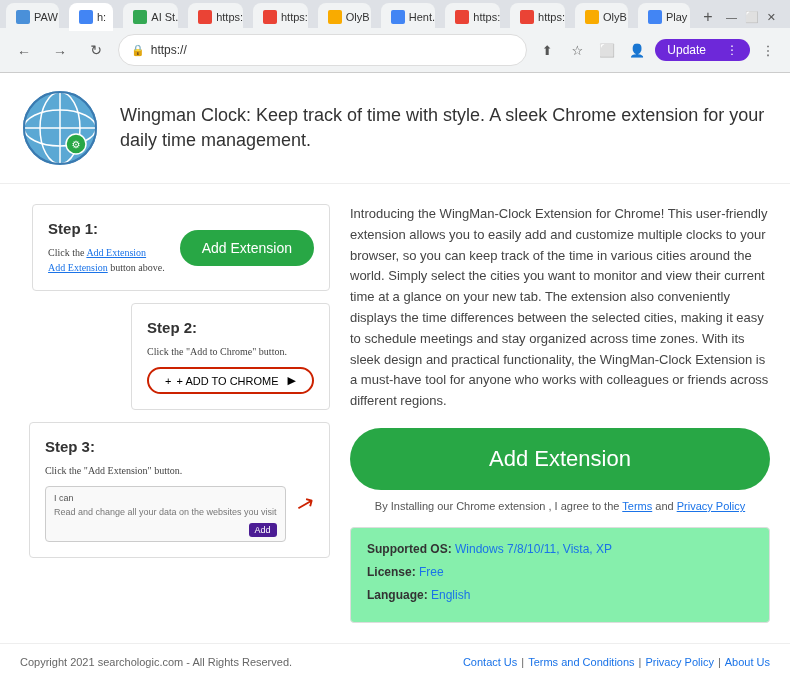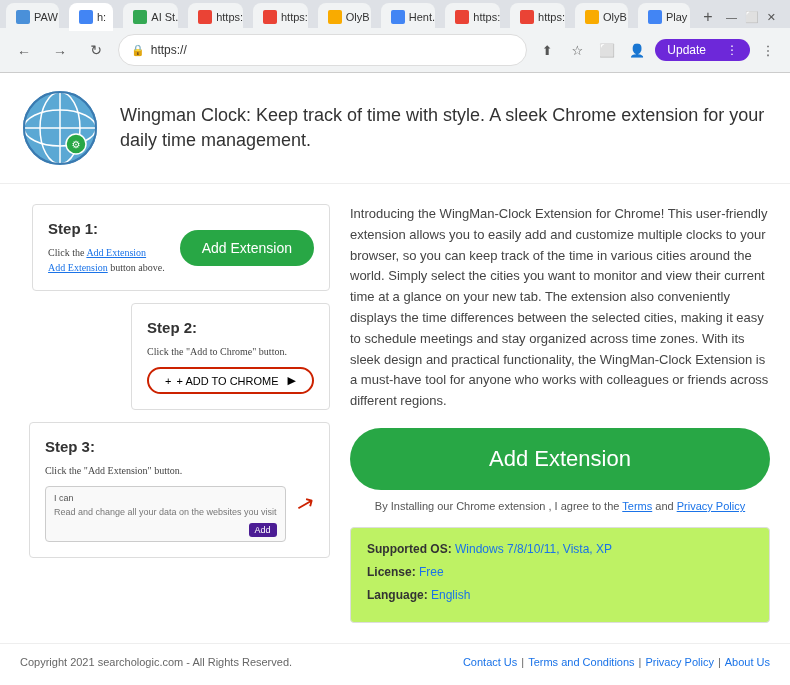--- a/index.html
+++ b/index.html
@@ -58,21 +58,21 @@
 
     
     .right-col { flex: 1; }
     .description-text { font-size: 13px; color: #444; line-height: 1.6; margin-bottom: 16px; }
 
     .big-add-btn { display: block; width: 100%; background: #28a745; color: white; border: none; border-radius: 40px; padding: 18px; font-size: 22px; cursor: pointer; text-align: center; margin-bottom: 10px; }
 
     .terms-line { text-align: center; font-size: 11px; color: #555; margin-bottom: 15px; }
     .terms-line a { color: #1a73e8; text-decoration: underline; }
 
-    .info-box { border: 1px solid #ddd; border-radius: 4px; padding: 12px 16px; background: #bef264; }
+    .info-box { border: 1px solid #ddd; border-radius: 4px; padding: 12px 16px; background: #86efac; }
     .info-line { font-size: 12px; color: #333; margin-bottom: 4px; line-height: 1.6; }
 
     
     .footer { border-top: 1px solid #eee; padding: 12px 20px; display: flex; justify-content: space-between; align-items: center; background: #fff; }
     .footer-copyright { font-size: 11px; color: #666; }
     .footer-links { display: flex; gap: 0; font-size: 11px; }
     .footer-link { color: #1a73e8; text-decoration: none; }
     .footer-sep { color: #666; margin: 0 4px; }
 
     

